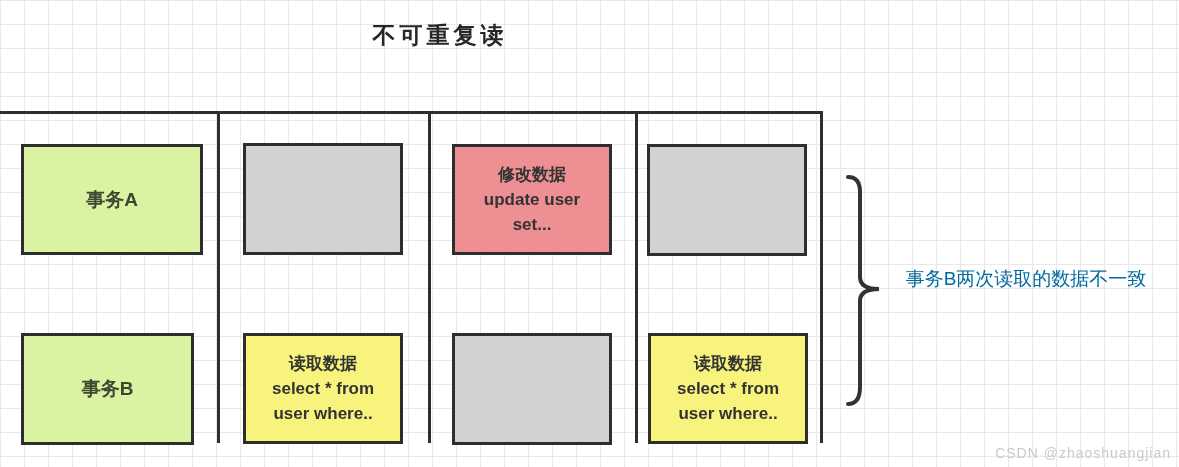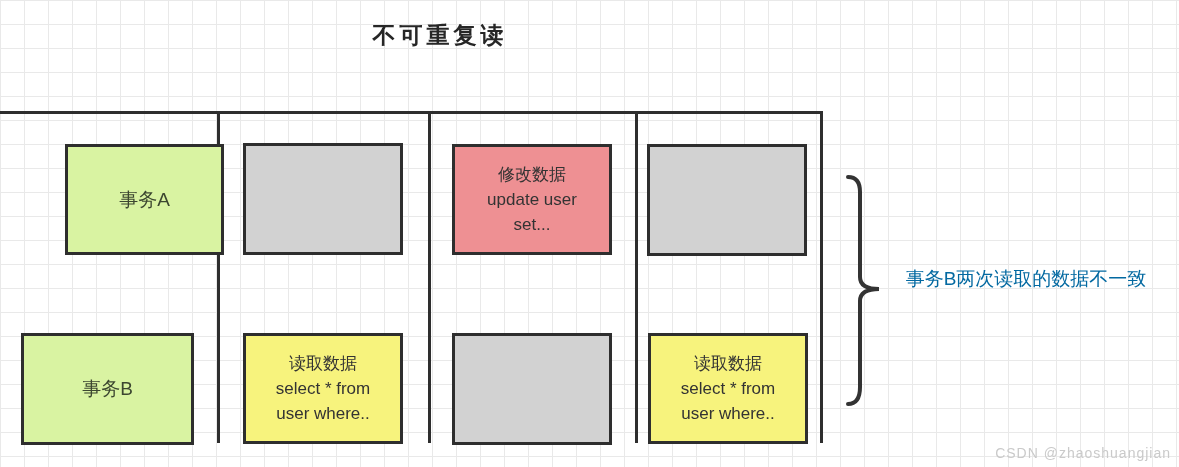--- a/index.html
+++ b/index.html
@@ -23,29 +23,29 @@
     background:var(--line);
   }
   .vline{
     position:absolute;top:111px;width:3px;height:332px;
     background:var(--line);
   }
   .v1{left:217px;} .v2{left:428px;} .v3{left:635px;} .v4{left:820px;}
   .box{
     position:absolute;border:3px solid var(--line);
     display:flex;flex-direction:column;align-items:center;justify-content:center;
-    text-align:center;box-sizing:border-box;
+    text-align:center;box-sizing:border-box;font-weight:bold;
   }
   .green{background:var(--green);}
   .gray{background:var(--gray);}
   .red{background:var(--red);}
   .yellow{background:var(--yellow);}
   .box .big{font-size:19px;color:#3c4630;}
   .box .line{font-size:17px;line-height:25px;color:#333;}
-  .tx-a{left:21px;top:144px;width:159px;height:111px;margin-left:44px;}
+  .tx-a{left:21px;top:144px;width:182px;height:111px;}
   .tx-b{left:21px;top:333px;width:173px;height:112px;}
   .g1{left:243px;top:143px;width:160px;height:112px;}
   .y1{left:243px;top:333px;width:160px;height:111px;}
   .rd{left:452px;top:144px;width:160px;height:111px;}
   .g2{left:452px;top:333px;width:160px;height:112px;}
   .g3{left:647px;top:144px;width:160px;height:112px;}
   .y2{left:648px;top:333px;width:160px;height:111px;}
   .brace{position:absolute;left:843px;top:175px;}
   .annotation{
     position:absolute;left:880px;top:266px;width:292px;

